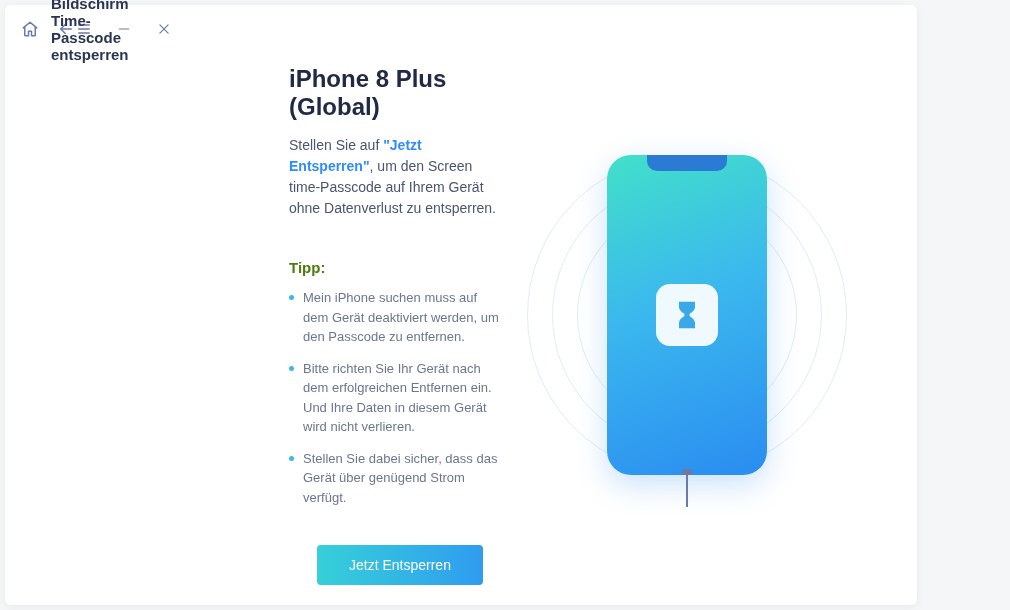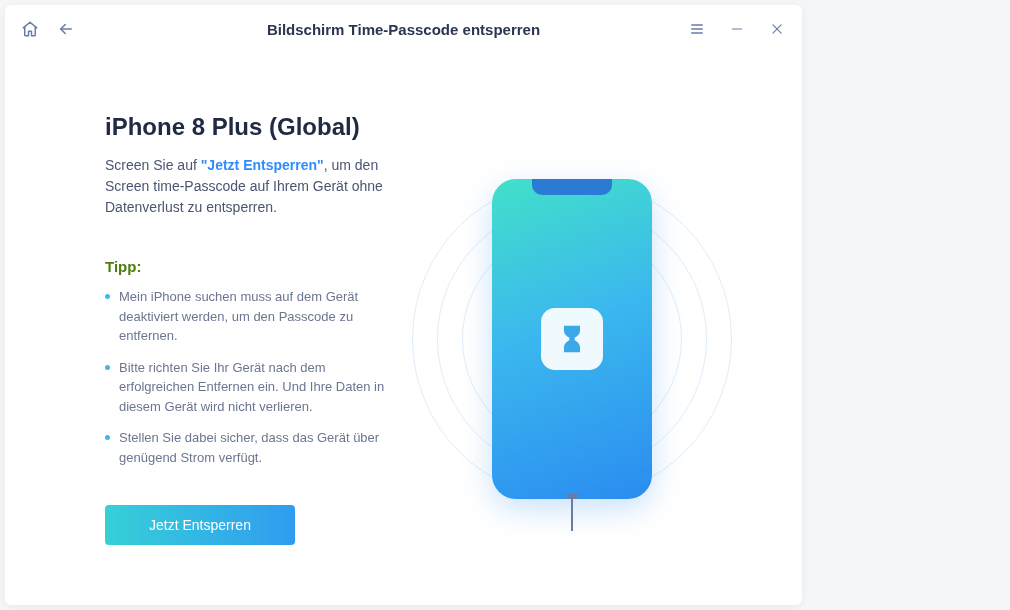--- a/index.html
+++ b/index.html
@@ -4,28 +4,28 @@
 <style>
   * { margin: 0; padding: 0; box-sizing: border-box; }
   body {
     font-family: -apple-system, BlinkMacSystemFont, "Segoe UI", Arial, sans-serif;
     background: #f5f6f8;
     width: 1010px;
     height: 610px;
     overflow: hidden;
   }
   .window {
-    width: 797px;
+    width: 912px;
     height: 600px;
     margin: 5px;
     background: #ffffff;
     border-radius: 6px;
     box-shadow: 0 2px 8px rgba(0,0,0,0.06);
     display: flex;
-    flex-direction: column;
+    flex-direction: row;
   }
   .titlebar {
     height: 48px;
     display: flex;
     align-items: center;
     padding: 0 16px;
     position: relative;
   }
   .titlebar-left {
     display: flex;
@@ -104,28 +104,29 @@
     position: absolute;
     left: 0;
     top: 7px;
     width: 5px;
     height: 5px;
     border-radius: 50%;
     background: #3fb7e8;
   }
   .unlock-btn {
     display: inline-block;
-    padding: 12px 44px;
+    padding: 12px 32px;
     background: linear-gradient(90deg, #36d0d8 0%, #2f9cf0 100%);
     color: #fff;
     font-size: 14px;
     font-weight: 500;
     border: none;
     border-radius: 4px;
     cursor: pointer;
+    margin-left: 28px;
   }
   .right {
     width: 340px;
     display: flex;
     align-items: center;
     justify-content: center;
     position: relative;
   }
   .phone-wrap {
     position: relative;
@@ -232,21 +233,21 @@
             <line x1="19" y1="5" x2="5" y2="19"></line>
           </svg>
       </div>
     </div>
   </div>
 
   <div class="content">
     <div class="left">
       <h1 class="device-title">iPhone 8 Plus (Global)</h1>
       <p class="desc">
-        <span>Screen Sie auf </span><span class="highlight">"Jetzt Entsperren"</span><span>, um den Screen time-Passcode auf Ihrem Gerät ohne Datenverlust zu entsperren.</span>
+        <span>Stellen Sie auf </span><span class="highlight">"Jetzt Entsperren"</span><span>, um den Screen time-Passcode auf Ihrem Gerät ohne Datenverlust zu entsperren.</span>
       </p>
       <div class="tips-title">Tipp:</div>
       <ul class="tips">
         <li>Mein iPhone suchen muss auf dem Gerät deaktiviert werden, um den Passcode zu entfernen.</li>
         <li>Bitte richten Sie Ihr Gerät nach dem erfolgreichen Entfernen ein. Und Ihre Daten in diesem Gerät wird nicht verlieren.</li>
         <li>Stellen Sie dabei sicher, dass das Gerät über genügend Strom verfügt.</li>
       </ul>
       <button class="unlock-btn">Jetzt Entsperren</button>
     </div>
 

